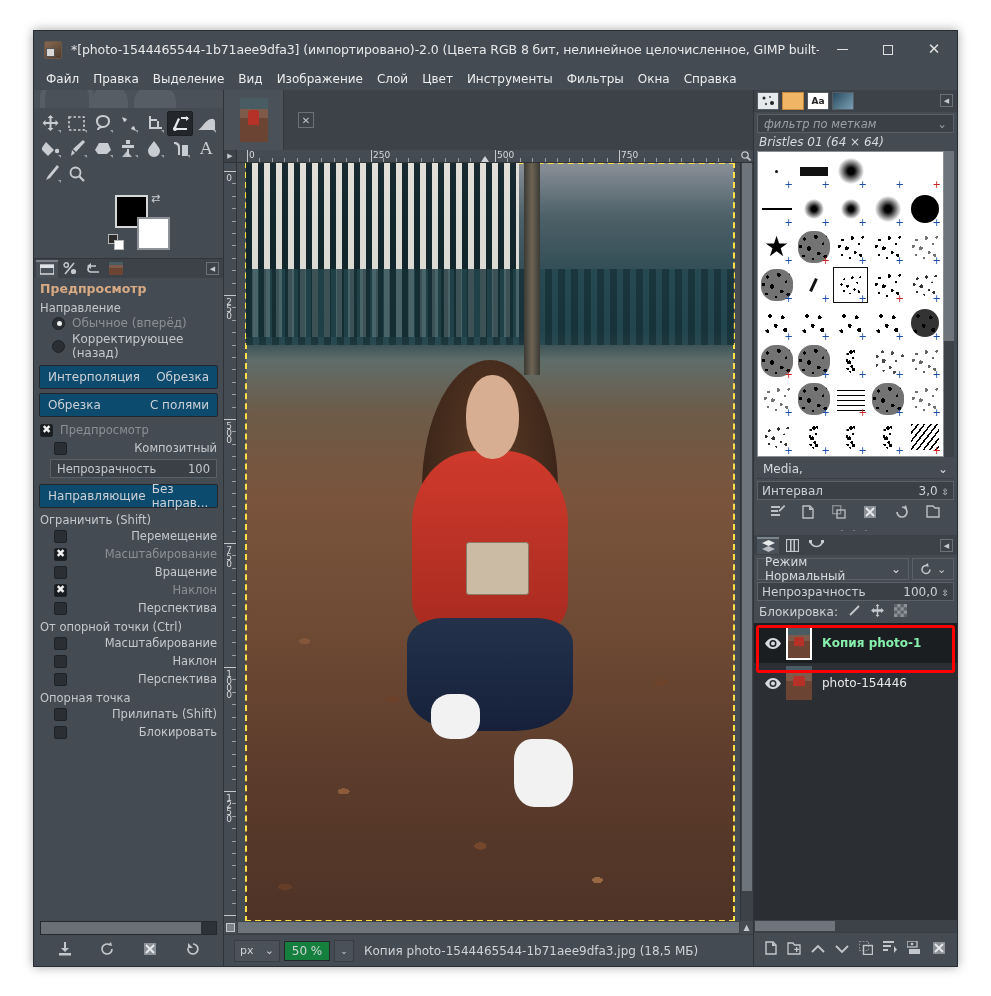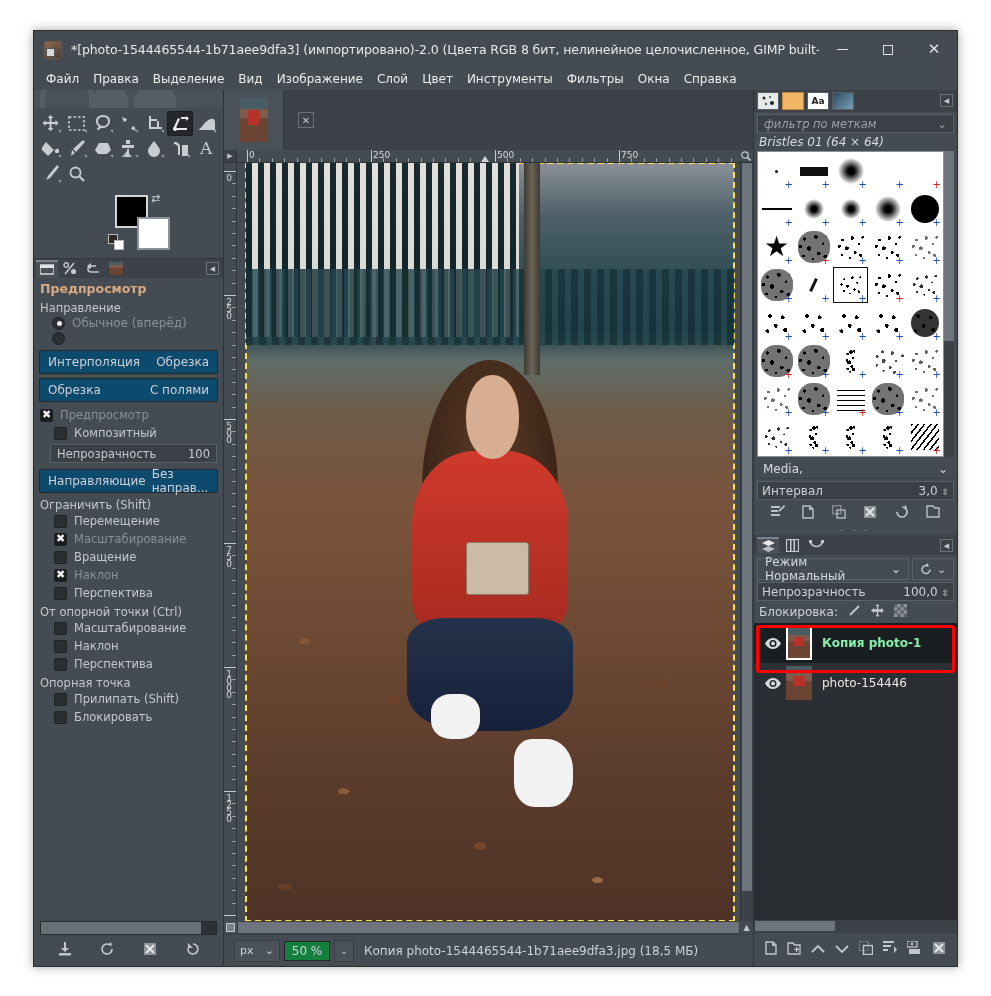--- a/index.html
+++ b/index.html
@@ -138,21 +138,21 @@
     content:""; position:absolute; left:3.5px; top:3.5px; width:5px; height:5px;
     border-radius:50%; background:#f0f0f0;
   }
   .combo {
     margin: 4px 5px; height: 24px; background: #0c4a6e; border: 1px solid #23262a;
     display:flex; align-items:center; justify-content:space-between;
     padding: 0 8px; color: #cdd1d5; font-size: 12px; border-radius:2px;
   }
   .combo .v { color: #cdd1d5; }
   .chk-row { display:flex; align-items:center; padding: 2px 6px; font-size: 11.5px; color:#c5c8cc; }
-  .chk-row.indent { padding-left: 20px; }
+  .chk-row.indent { padding-left: 20px; justify-content: space-between; }
   .chk-row.dim { color:#8b9096; }
   .chk {
     width: 13px; height: 13px; background:#2b2e32; border:1px solid #1f2225;
     margin-right: 7px; flex: 0 0 13px; position:relative; border-radius:2px;
   }
   .chk.on { background:#1a1d20; }
   .chk.on::after {
     content:"✖"; position:absolute; left:1px; top:-2px; font-size:11px; color:#f0f0f0; line-height:14px;
   }
   .slider-row {
@@ -625,20 +625,21 @@
         <div class="opt-title">Предпросмотр</div>
 
 
         <div class="opt-sec">Направление</div>
         <div class="radio-row">
           <span class="radio on"></span>
           <span>Обычное (вперёд)</span>
         </div>
         <div class="radio-row" style="color:#c5c8cc;">
           <span class="radio"></span>
+          <span>Корректирующее (назад)</span>
         </div>
 
         <div class="combo">
           <span>Интерполяция</span>
           <span class="v">Обрезка</span>
         </div>
         <div class="combo">
           <span>Обрезка</span>
           <span class="v">С полями</span>
         </div>

